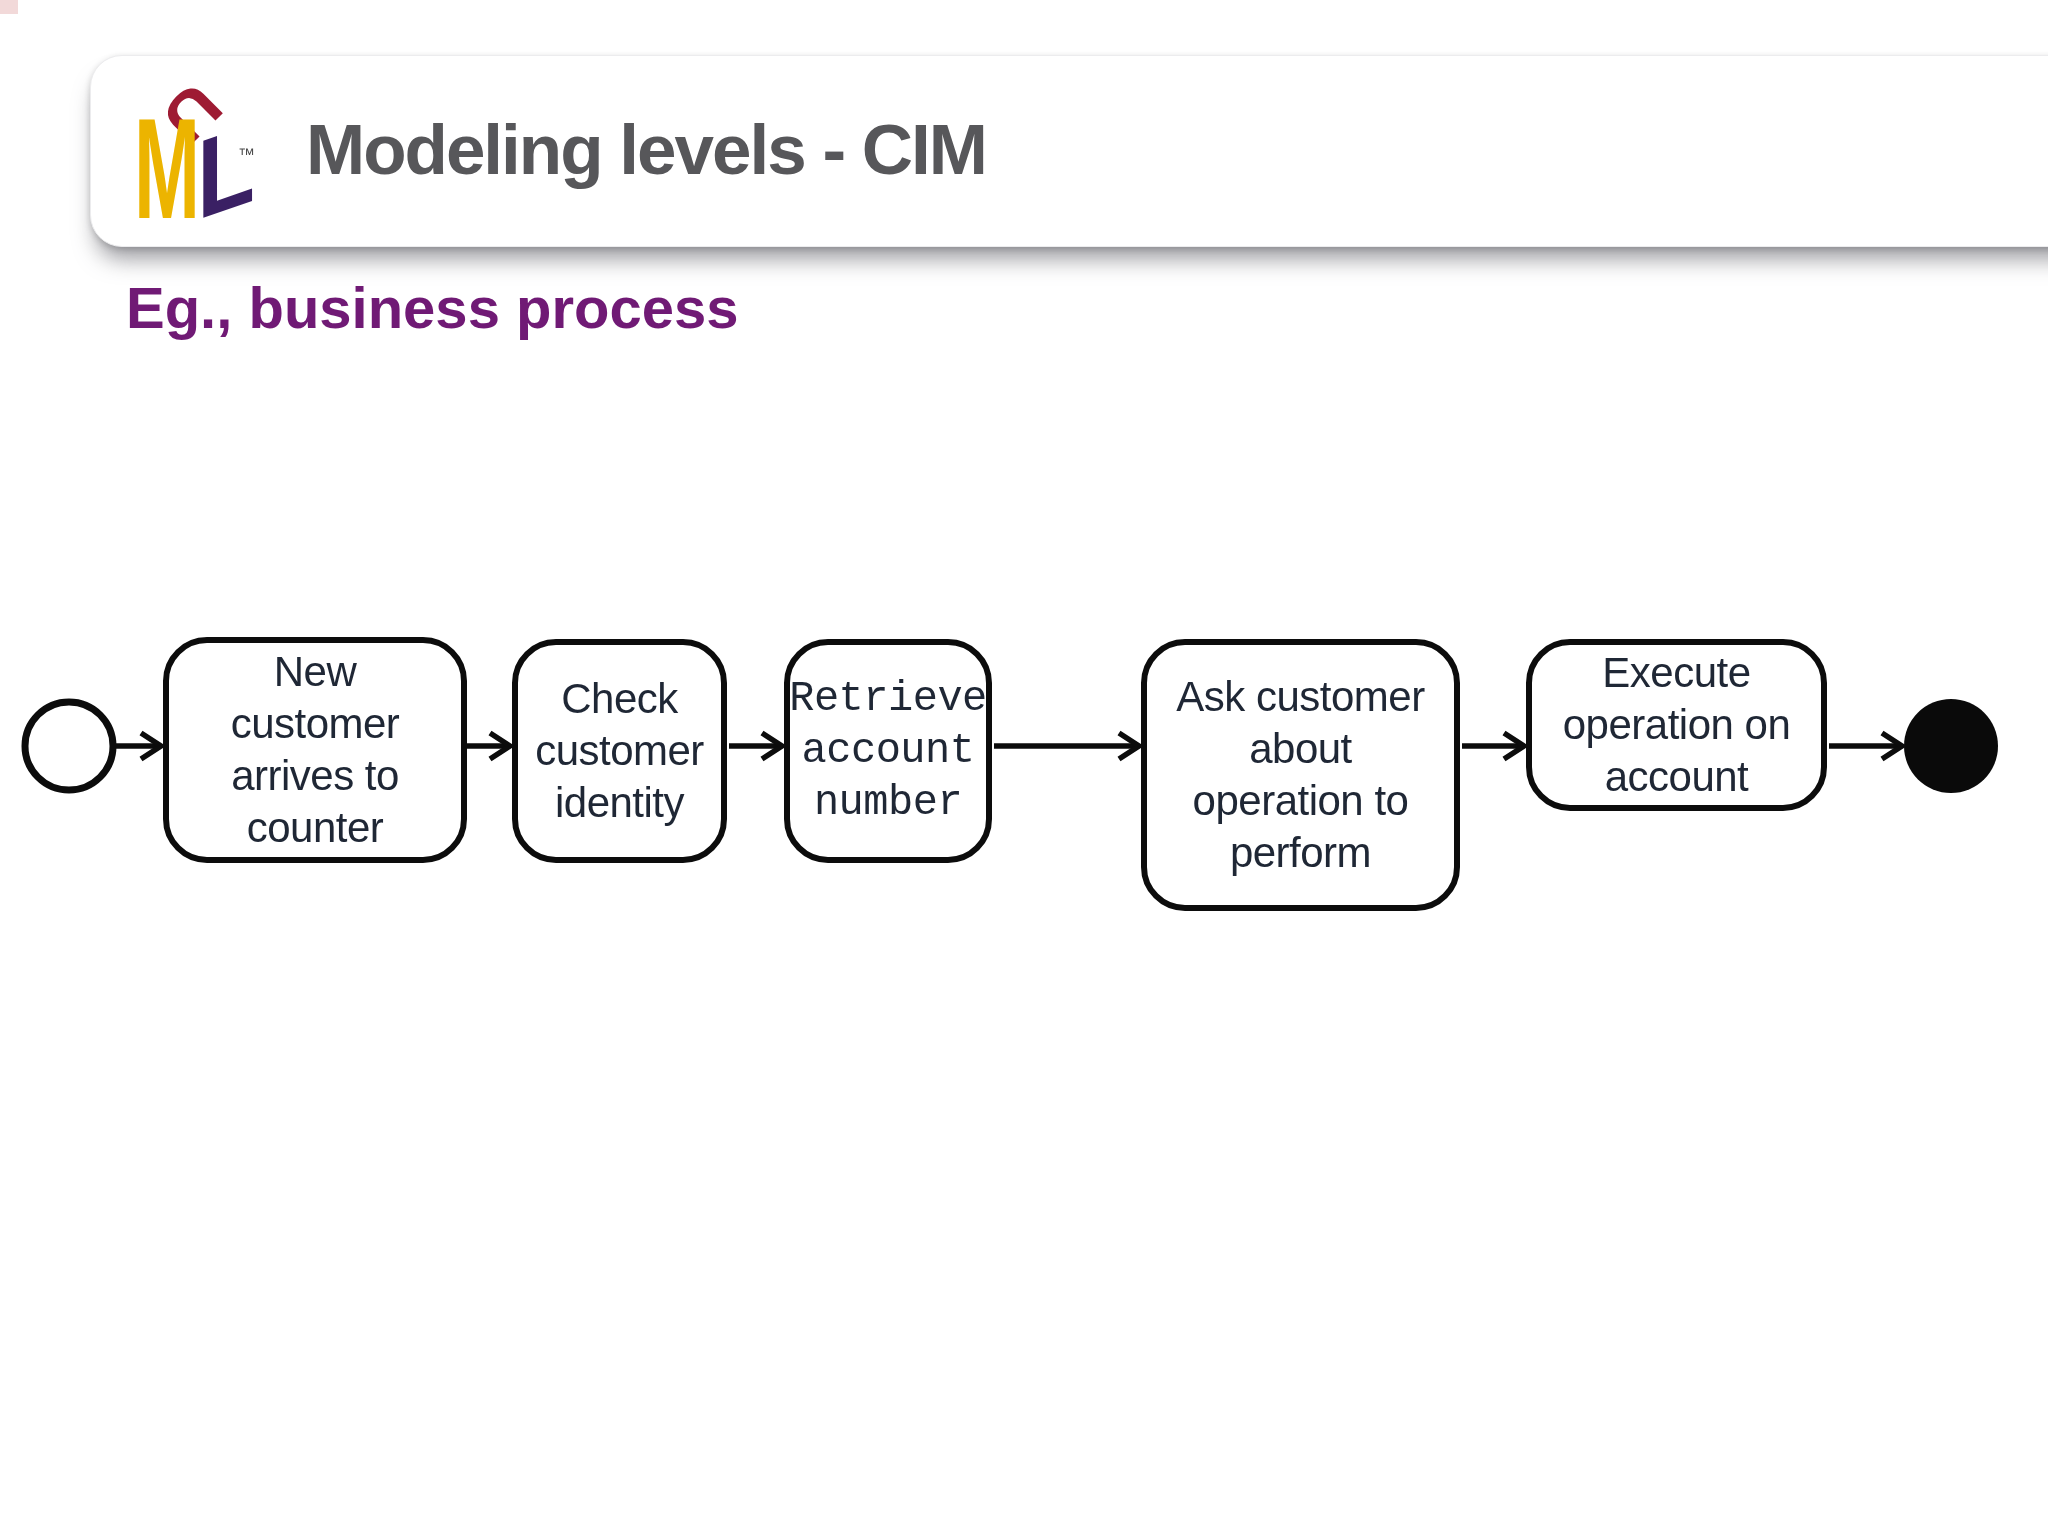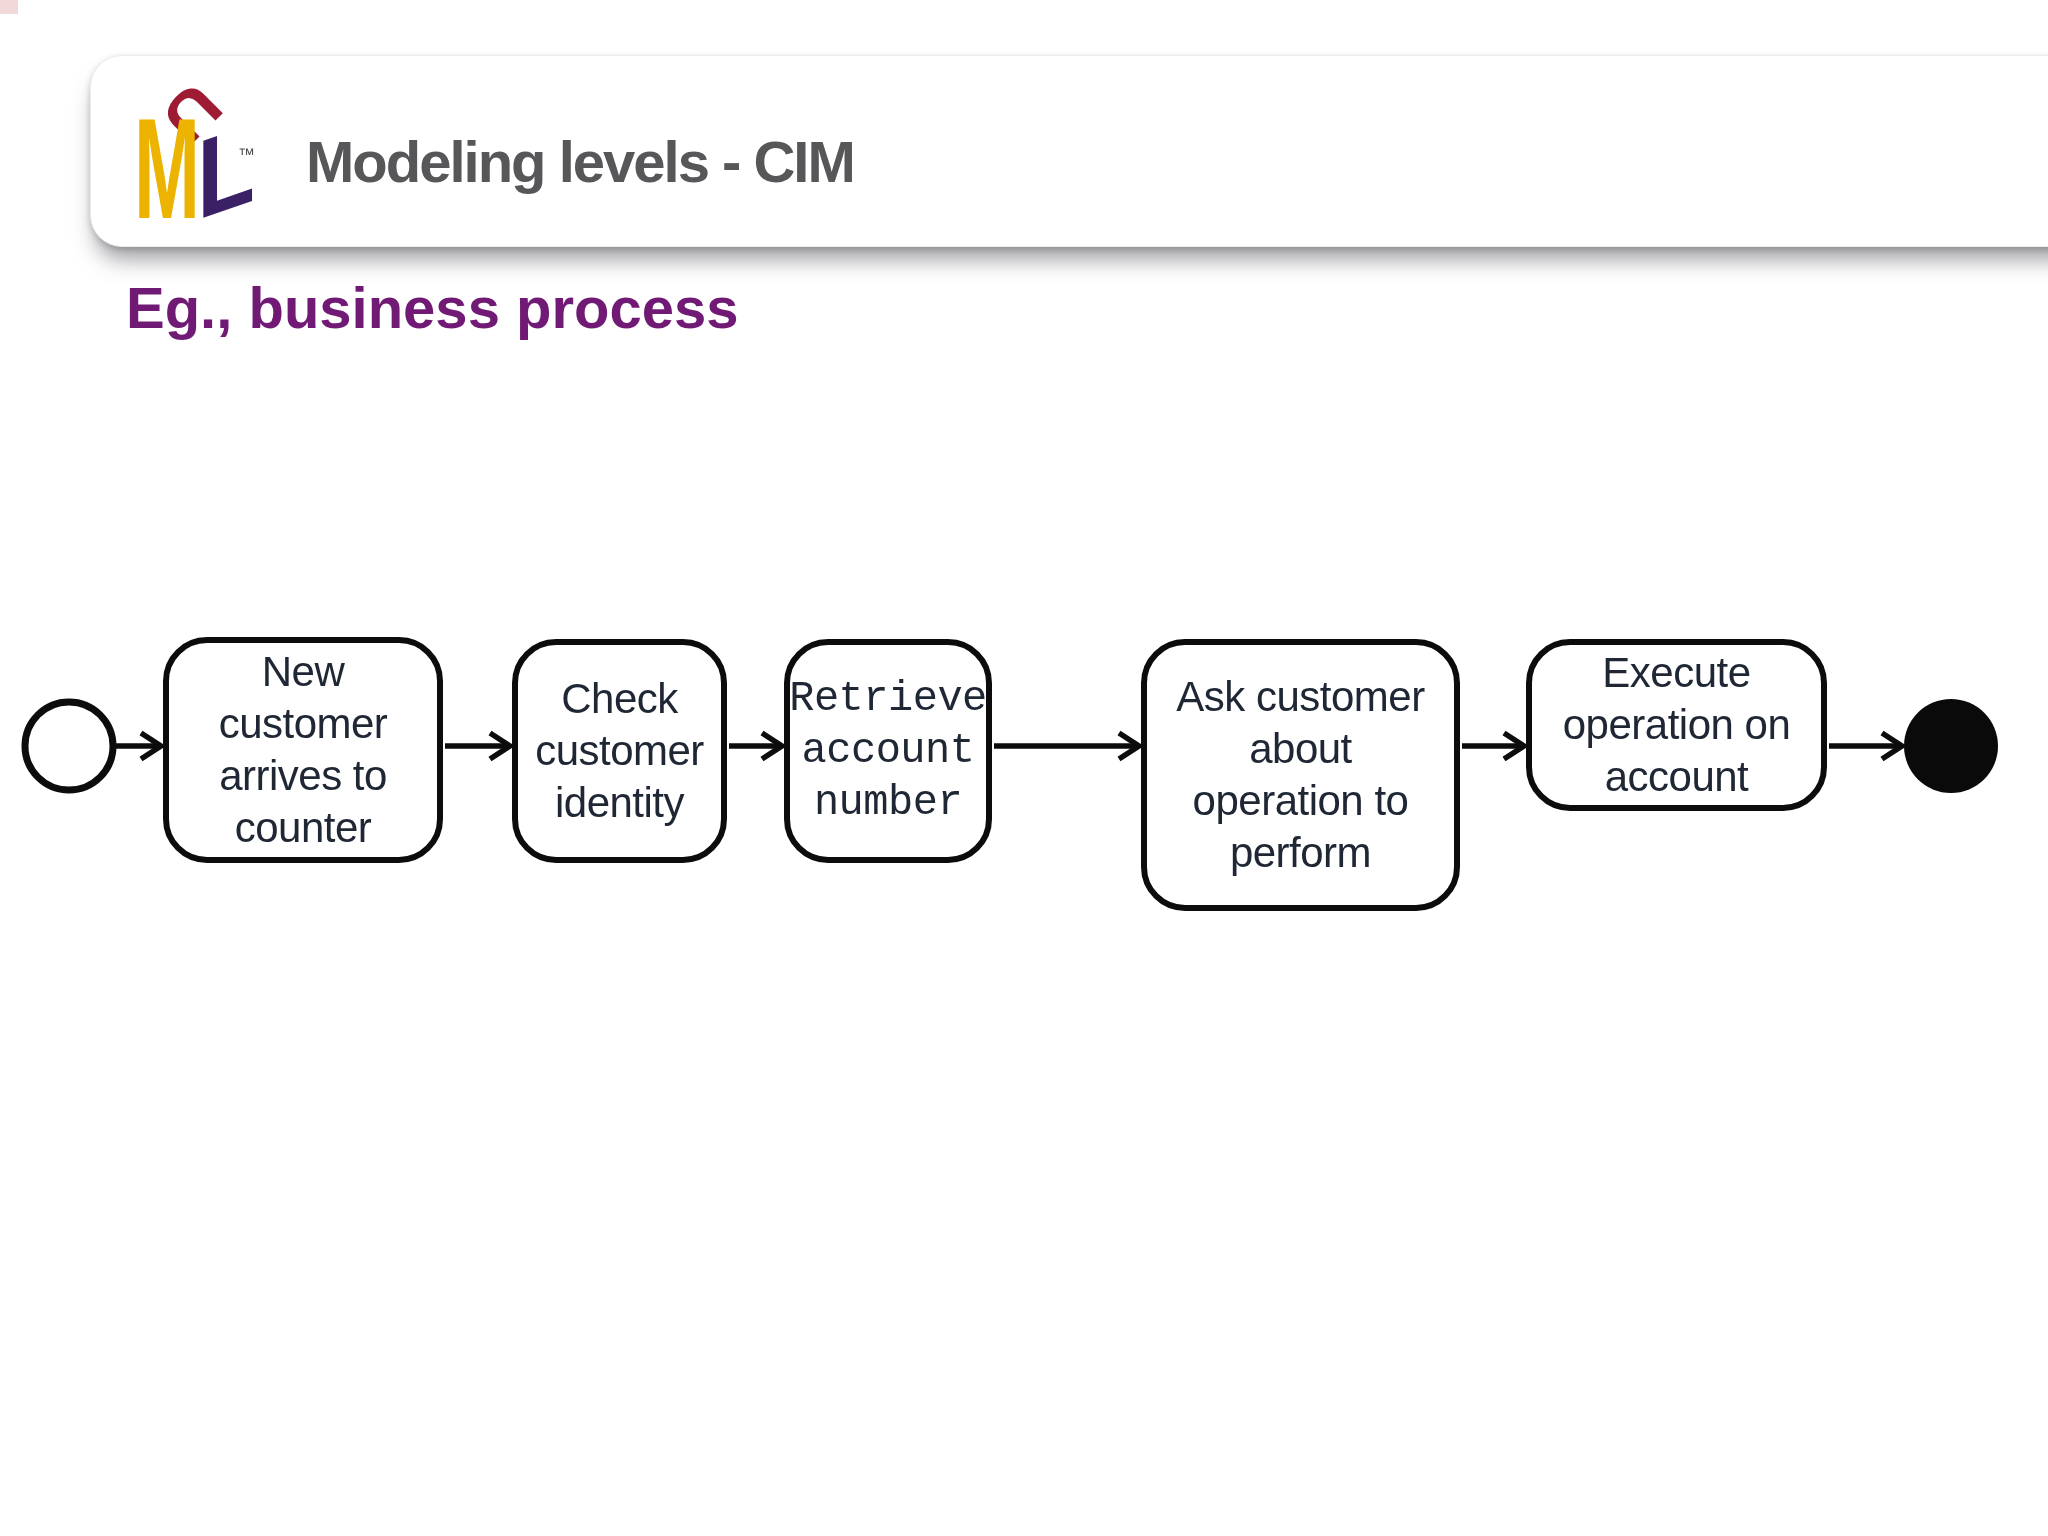--- a/index.html
+++ b/index.html
@@ -14,39 +14,39 @@
   }
   
   .header-card{
     position:absolute;left:90px;top:55px;right:-60px;height:190px;
     background:#ffffff;border-radius:32px;
     border:1px solid #ececee;
     box-shadow:0 2px 6px rgba(0,0,0,.16), 0 18px 22px -6px rgba(98,98,106,.62);
   }
   .page-title{
     position:absolute;left:306px;top:104px;
-    font-size:58px;line-height:92px;font-weight:700;
-    letter-spacing:-2px;color:#57575a;white-space:nowrap;margin-top:12px;
+    font-size:71px;line-height:92px;font-weight:700;
+    letter-spacing:-2px;color:#57575a;white-space:nowrap;
   }
   .logo-svg{position:absolute;left:126px;top:76px;}
   .subtitle{
     position:absolute;left:126px;top:268px;
     font-size:58px;line-height:80px;font-weight:700;
     color:#701a75;white-space:nowrap;
   }
   .diagram-svg{position:absolute;left:0;top:0;}
   .activity-box{
     position:absolute;box-sizing:border-box;
     background:#ffffff;border:6px solid #0c0c0c;border-radius:44px;
     display:flex;align-items:center;justify-content:center;
     text-align:center;white-space:pre-line;
     font-size:42px;line-height:52px;color:#1f2735;font-weight:400;
     letter-spacing:-0.5px;
   }
-  .box-1{left:163px;top:637px;width:280px;height:226px;}
+  .box-1{left:163px;top:637px;width:304px;height:226px;}
   .box-2{left:512px;top:639px;width:215px;height:224px;}
   .box-3{left:784px;top:639px;width:208px;height:224px;font-family:Liberation Mono, monospace;}
   .box-4{left:1141px;top:639px;width:319px;height:272px;}
   .box-5{left:1526px;top:639px;width:301px;height:172px;}
 </style>
 </head>
 <body>
 
 <div class="stage">
 

